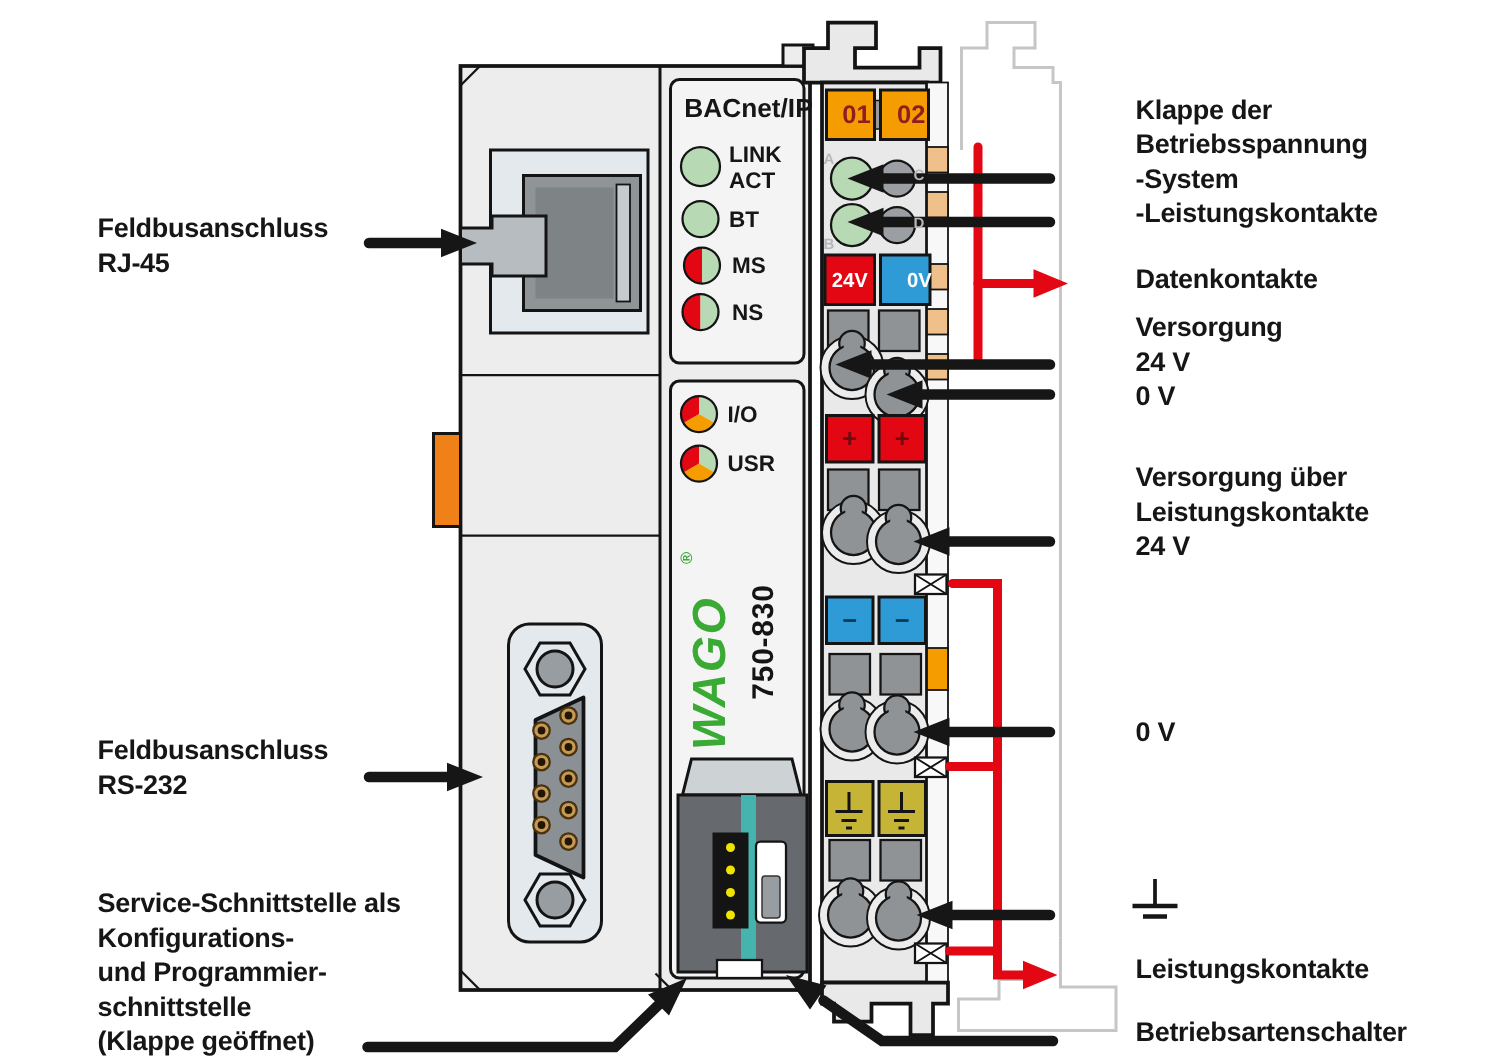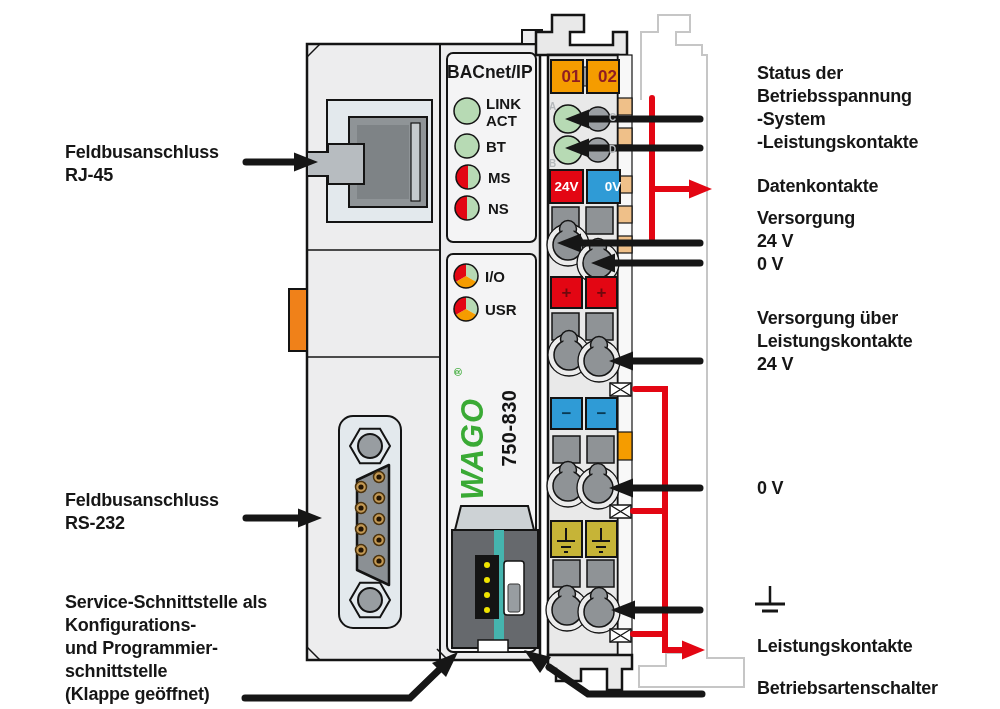--- a/index.html
+++ b/index.html
@@ -271,21 +271,21 @@
 
   <div class="lbl" style="left:65px;top:591px;">
     <div>Service-Schnittstelle als</div>
     <div>Konfigurations-</div>
     <div>und Programmier-</div>
     <div>schnittstelle</div>
     <div>(Klappe geöffnet)</div>
   </div>
 
   <div class="lbl" style="left:757px;top:62px;">
-    <div>Status der</div>
+    <div>Klappe der</div>
     <div>Betriebsspannung</div>
     <div>-System</div>
     <div>-Leistungskontakte</div>
   </div>
 
   <div class="lbl" style="left:757px;top:175px;">
     <div>Datenkontakte</div>
   </div>
 
   <div class="lbl" style="left:757px;top:207px;">
@@ -305,21 +305,21 @@
   </div>
 
   <div class="lbl" style="left:757px;top:635px;">
     <div>Leistungskontakte</div>
   </div>
 
   <div class="lbl" style="left:757px;top:677px;">
     <div>Betriebsartenschalter</div>
   </div>
 
-  <div class="small ctr" style="left:447px;top:62px;width:75px;font-size:17.5px;">BACnet/IP</div>
+  <div class="small ctr" style="left:447px;top:62px;width:104px;font-size:17.5px;">BACnet/IP</div>
 
   <div class="small" style="left:486px;top:95px;font-size:15px;line-height:17px;">
     <div>LINK</div>
     <div>ACT</div>
   </div>
   <div class="small" style="left:486px;top:138px;font-size:15px;">BT</div>
   <div class="small" style="left:488px;top:169px;font-size:15px;">MS</div>
   <div class="small" style="left:488px;top:200px;font-size:15px;">NS</div>
   <div class="small" style="left:485px;top:268px;font-size:15px;">I/O</div>
   <div class="small" style="left:485px;top:301px;font-size:15px;">USR</div>

